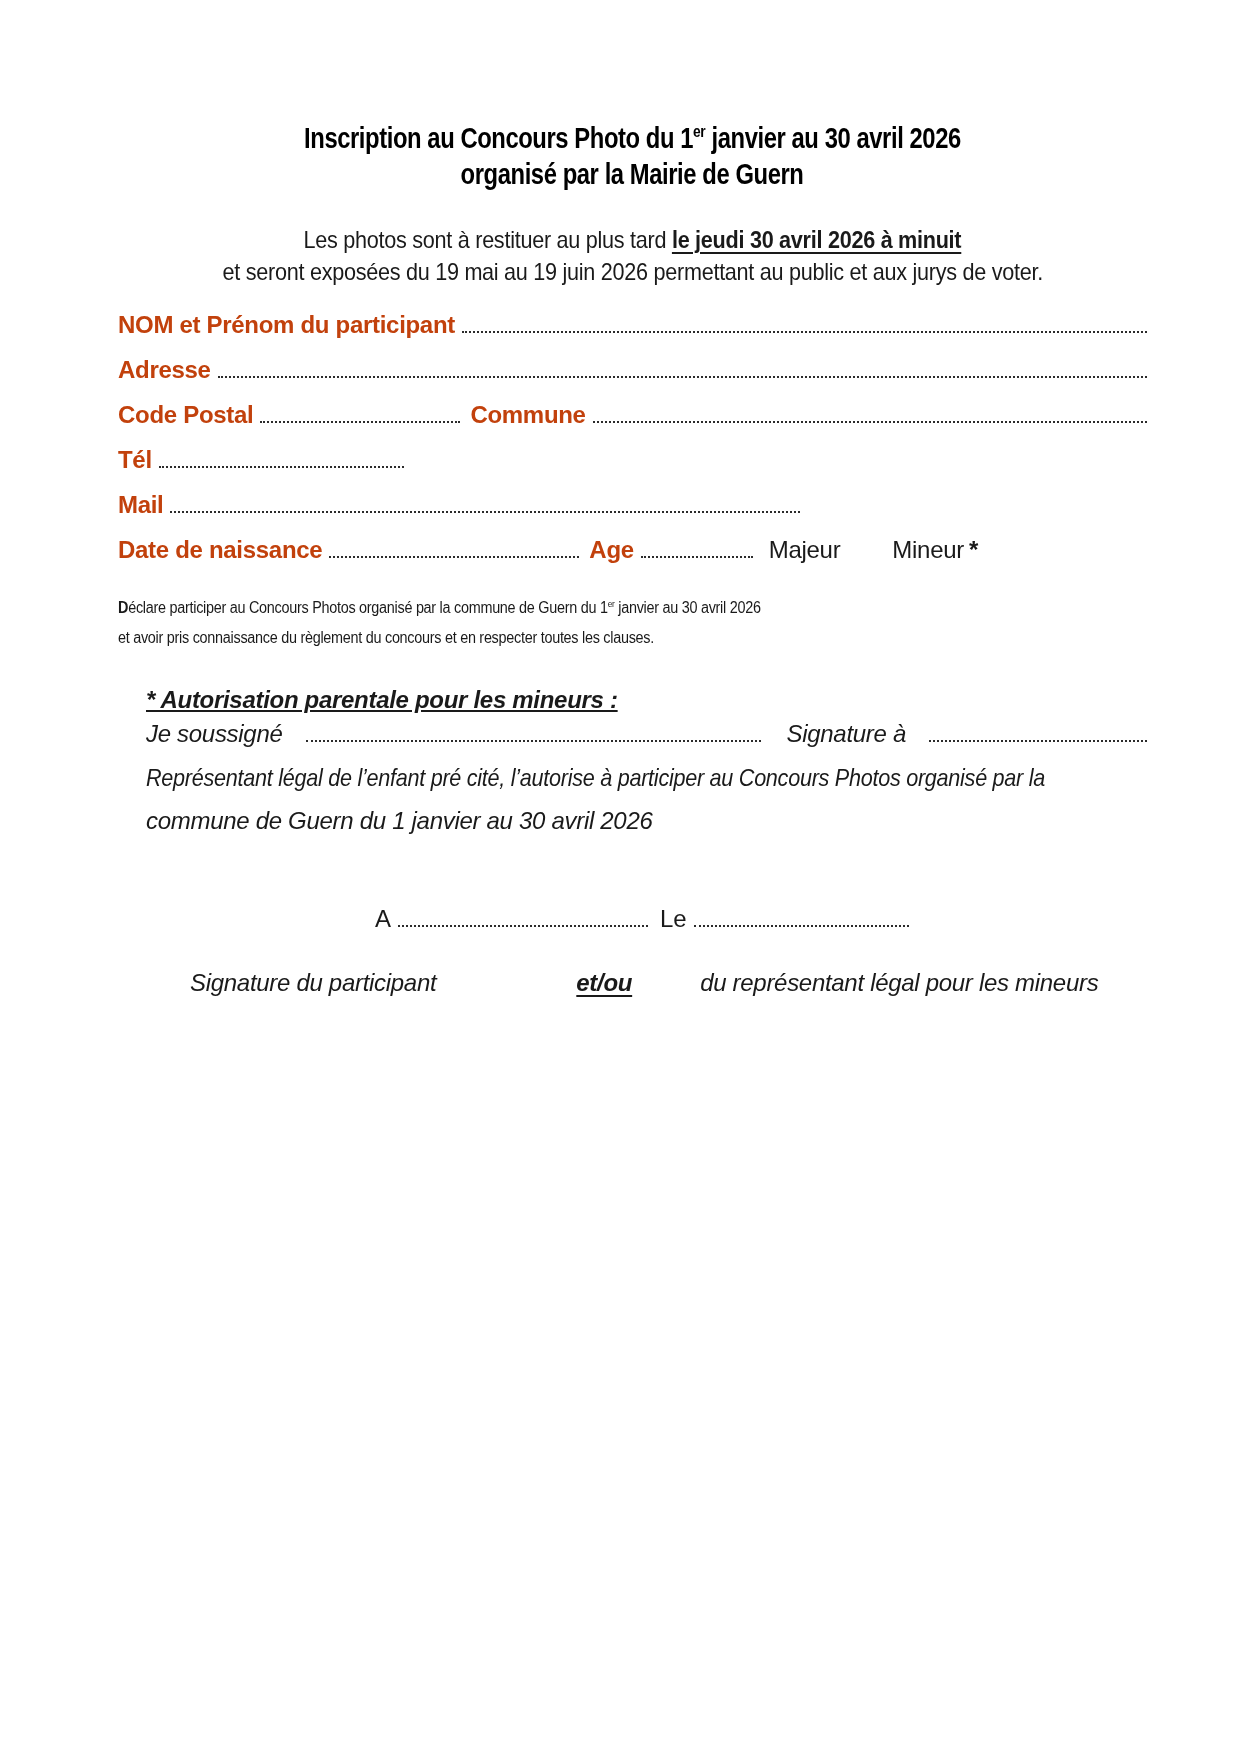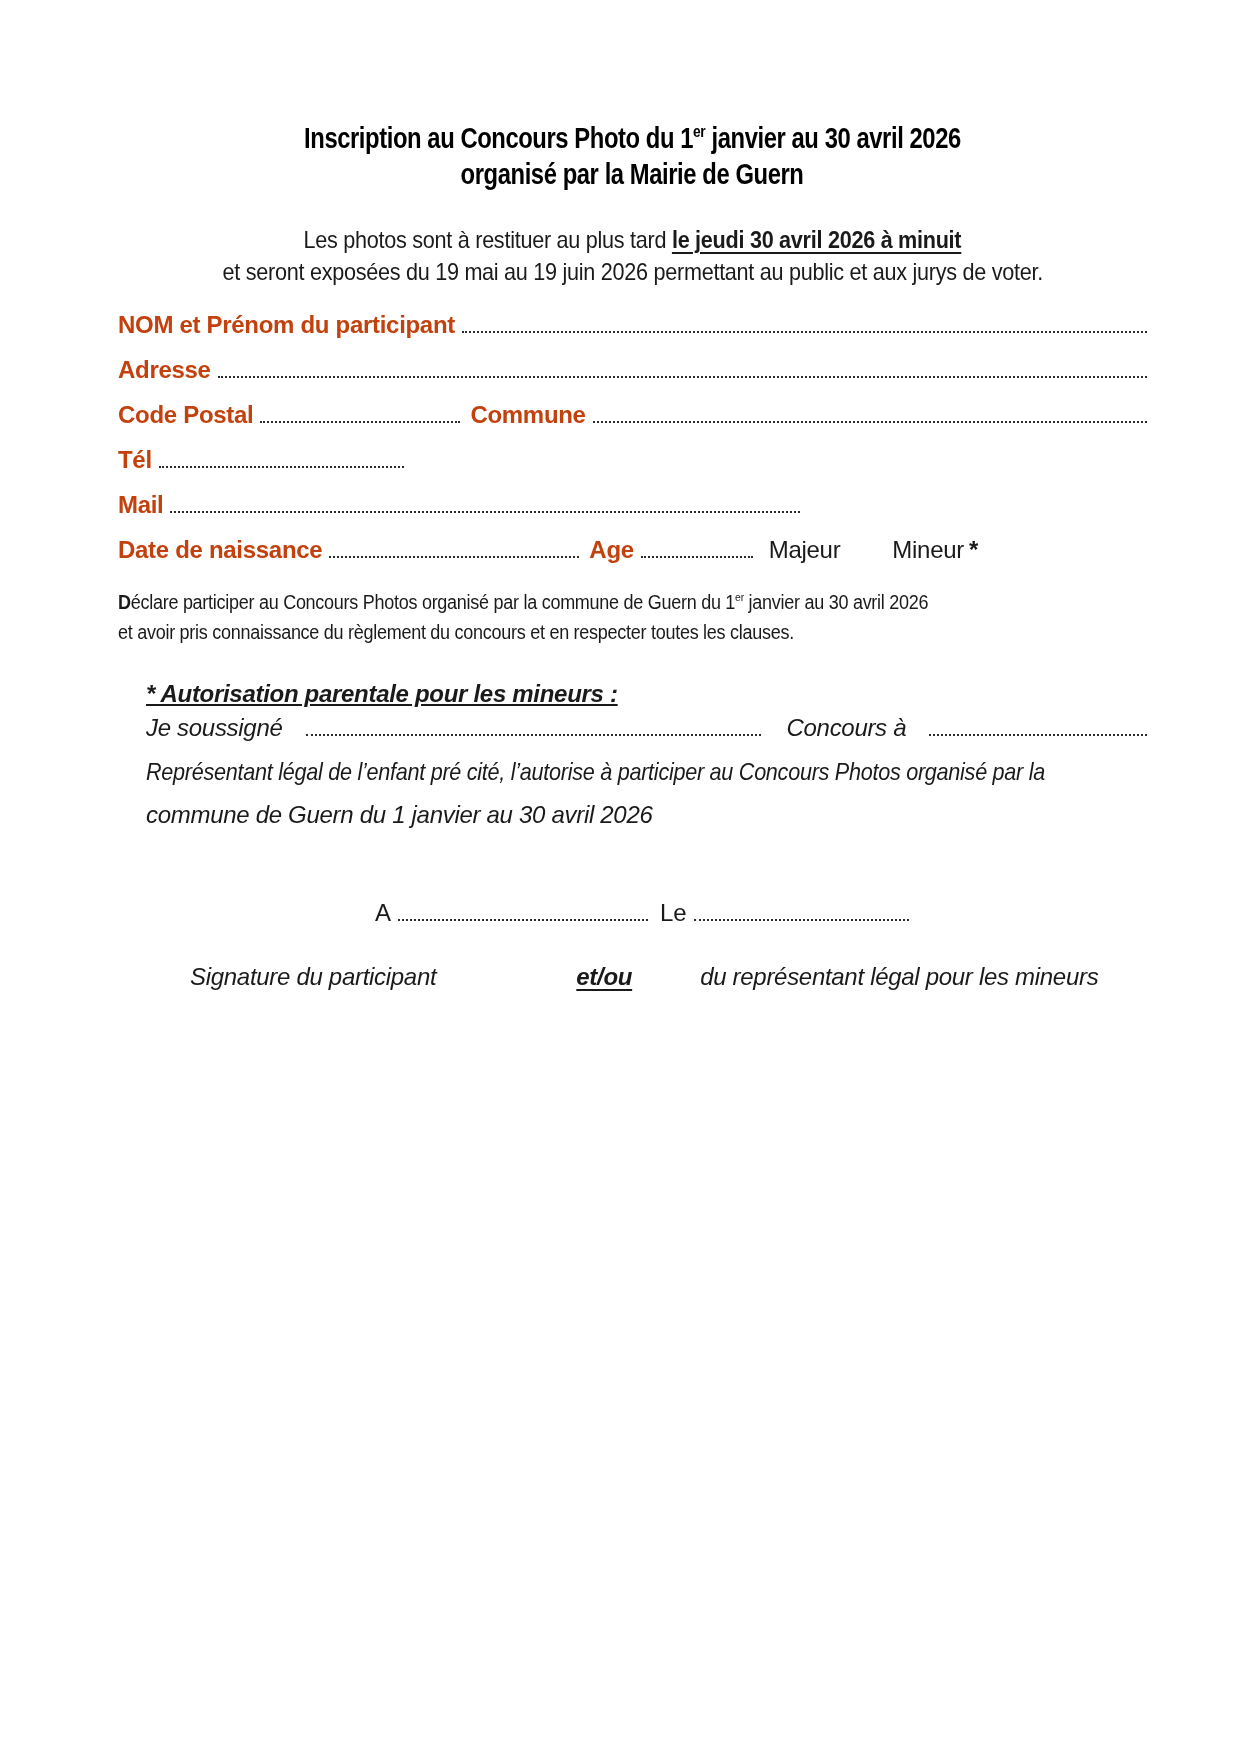--- a/index.html
+++ b/index.html
@@ -49,21 +49,21 @@
   .lbl{font-weight:bold;white-space:nowrap;color:#c2410c;}
   .dots{
     height:5px;
     border-bottom:2px dotted #2b2b2b;
     margin-left:7px;
   }
   .grow{flex:1 1 auto;}
   .plain{white-space:nowrap;}
   .star{font-weight:bold;margin-left:5px;}
   
-  .declaration{margin-top:24px;font-size:20px;line-height:30px;letter-spacing:-0.3px;text-decoration:underline;}
+  .declaration{margin-top:30px;font-size:16px;line-height:30px;letter-spacing:-0.3px;text-decoration:underline;}
   .lead{font-weight:bold;}
   
   .parental{margin-top:34px;margin-left:28px;font-size:24px;font-style:italic;letter-spacing:-0.3px;}
   .parental-heading{font-weight:bold;line-height:26px;text-decoration:underline;}
   .js-row{display:flex;align-items:baseline;line-height:26px;margin-top:8px;gap:16px;}
   .p-line2{margin-top:18px;line-height:26px;}
   .p-line3{margin-top:17px;line-height:26px;}
   
   .place-date{
     display:flex;align-items:baseline;
@@ -149,21 +149,21 @@
   <div class="declaration">
     <div><span class="fitL"><span class="lead">D</span><span>éclare participer au Concours Photos organisé par la commune de Guern du 1</span><sup class="sup">er</sup><span> janvier au 30 avril 2026</span></span></div>
     <div><span class="fitL">et avoir pris connaissance du règlement du concours et en respecter toutes les clauses.</span></div>
   </div>
 
   <div class="parental">
     <div class="parental-heading"><span>* Autorisation parentale pour les mineurs :</span></div>
     <div class="js-row">
       <span class="plain">Je soussigné</span>
       <span class="dots" style="width:455px"></span>
-      <span class="plain" style="margin-left:10px">Concours à</span>
+      <span class="plain" style="margin-left:10px">Signature à</span>
       <span class="dots grow"></span>
     </div>
     <div class="p-line2"><span class="fitL">Représentant légal de l’enfant pré cité, l’autorise à participer au Concours Photos organisé par la</span></div>
     <div class="p-line3"><span>commune de Guern du 1 janvier au 30 avril 2026</span></div>
   </div>
 
   <div class="place-date">
     <span class="plain">A</span>
     <span class="dots pd-dots1"></span>
     <span class="plain pd-le">Le</span>

